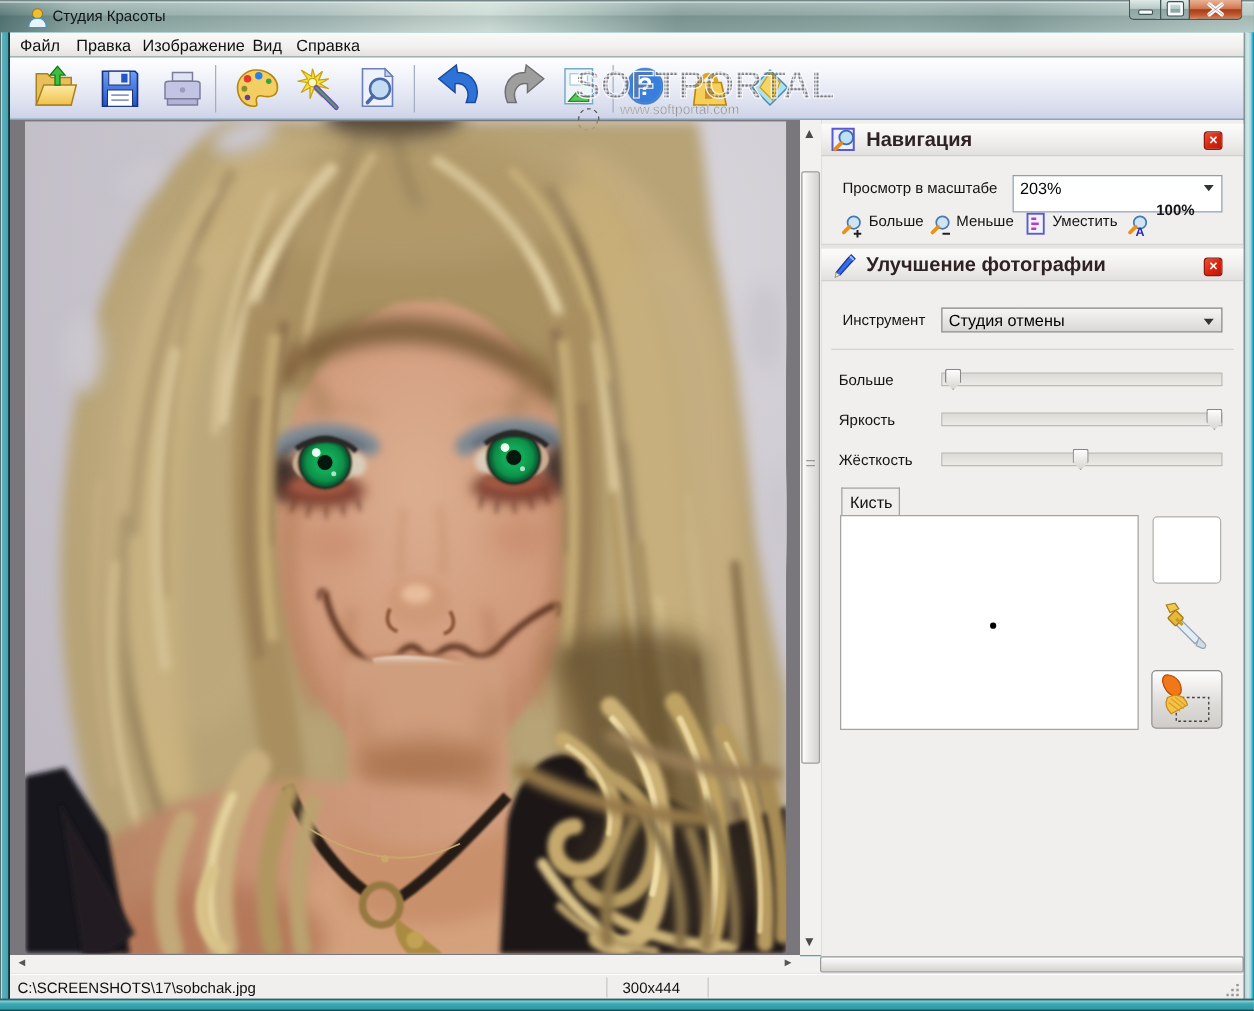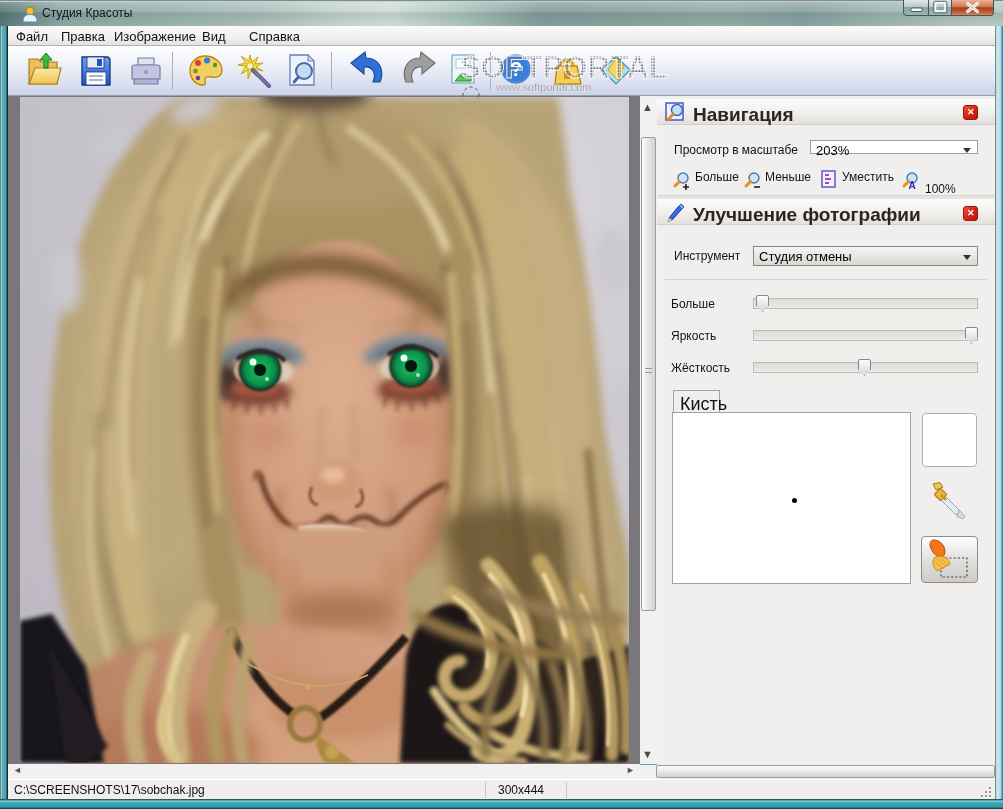--- a/index.html
+++ b/index.html
@@ -57,21 +57,21 @@
 #vthumb{position:absolute;left:1px;top:41px;width:15px;height:474px;border:1px solid #9d9b98;
   border-radius:2px;box-sizing:border-box;
   background:linear-gradient(to right,#fdfdfd 0%,#e9e8e6 45%,#d5d3d0 100%);}
 .varr{position:absolute;left:2px;width:12px;color:#4a4a4a;font-size:11px;}
 
 
 #panel{left:657px;top:96px;width:338px;height:669px;background:#f0efed;}
 .boxhead{position:absolute;left:0;width:338px;height:26px;
   background:linear-gradient(to bottom,#fcfcfb 0%,#f0efed 55%,#e2e0dd 100%);
   border-bottom:1px solid #d2d0cc;box-sizing:border-box;}
-.boxtitle{position:absolute;left:36px;top:5px;font-size:19px;font-weight:bold;color:#2e2222;}
+.boxtitle{position:absolute;left:36px;top:5px;font-size:16px;font-weight:bold;color:#2e2222;}
 .redx{position:absolute;left:306px;top:6px;width:15px;height:15px;border-radius:3px;
   background:linear-gradient(135deg,#f05038 0%,#d62310 55%,#b81a08 100%);
   border:1px solid #8e1a0c;box-sizing:border-box;}
 .redx span{position:absolute;left:3px;top:1px;color:#fff;font-size:9px;font-weight:bold;}
 .plabel{position:absolute;font-size:12px;color:#141414;}
 
 
 .dd{position:absolute;box-sizing:border-box;border:1px solid #8f9fae;background:#fff;}
 .dd .ddtext{position:absolute;left:5px;top:2px;font-size:13px;color:#000;}
 .ddarrow{position:absolute;width:0;height:0;border-left:4px solid transparent;
@@ -79,21 +79,21 @@
 
 
 .strack{position:absolute;left:96px;width:225px;height:11px;box-sizing:border-box;
   border:1px solid #bcbab6;background:linear-gradient(to bottom,#dddbd8,#eceae7);}
 .sthumb{position:absolute;width:13px;height:17px;box-sizing:border-box;
   background:linear-gradient(to bottom,#fdfdfd,#d8d6d2);border:1px solid #8a8886;
   border-radius:2px 2px 5px 5px;clip-path:polygon(0 0,100% 0,100% 62%,50% 100%,0 62%);}
 
 
 #tab{left:673px;top:390px;width:47px;height:23px;background:#f0efed;
-  border:1px solid #a5a3a0;border-bottom:none;font-size:18px;color:#111;
+  border:1px solid #a5a3a0;border-bottom:none;font-size:13px;color:#111;
   box-sizing:border-box;padding:3px 0 0 6px;}
 #brushbox{left:672px;top:412px;width:239px;height:172px;background:#fff;border:1px solid #a5a3a0;box-sizing:border-box;}
 #whitebtn{left:922px;top:413px;width:55px;height:54px;background:#fff;
   border:1px solid #b3b1ae;border-radius:4px;box-sizing:border-box;}
 #brushbtn{left:921px;top:536px;width:57px;height:47px;box-sizing:border-box;
   background:linear-gradient(to bottom,#fefefe,#dddbd8 60%,#cfccc9);
   border:1px solid #8e8c89;border-radius:4px;}
 
 
 #phscroll{left:640px;top:765px;width:355px;height:14px;background:#f2f1ef;}
@@ -141,21 +141,21 @@
           </g>
         </svg>
       </div>
   </div>
 
   <div id="menubar" class="abs">
     <span class="mi" style="left:8px;">Файл</span>
     <span class="mi" style="left:53px;">Правка</span>
     <span class="mi" style="left:106px;">Изображение</span>
     <span class="mi" style="left:194px;">Вид</span>
-    <span class="mi" style="left:229px;margin-left:12px;">Справка</span>
+    <span class="mi" style="left:229px;">Справка</span>
   </div>
 
   <div id="toolbar" class="abs">
     <div class="tsep" style="left:164px;"></div>
     <div class="tsep" style="left:323px;"></div>
     <div class="tsep" style="left:482px;"></div>
   </div>
   <svg id="tbicons" class="abs" style="left:8px;top:46px;width:987px;height:50px;" viewBox="0 0 987 50">
     <defs>
       <pattern id="dots" width="3" height="3" patternUnits="userSpaceOnUse">
@@ -499,28 +499,28 @@
   </div>
 
   <div id="panel" class="abs">
 
     <div class="boxhead" style="top:3px;"></div>
     <div class="boxtitle" style="top:8px;">Навигация</div>
     <div class="redx" style="top:9px;">
         <span>✕</span>
       </div>
     <div class="plabel" style="left:17px;top:47px;">Просмотр в масштабе</div>
-    <div class="dd" style="left:153px;top:44px;width:168px;height:14px;">
+    <div class="dd" style="left:153px;top:44px;width:168px;height:30px;">
       <span class="ddtext">203%</span>
       <span class="ddarrow" style="right:6px;top:7px;"></span>
     </div>
     <div class="plabel" style="left:38px;top:74px;">Больше</div>
     <div class="plabel" style="left:108px;top:74px;">Меньше</div>
     <div class="plabel" style="left:185px;top:74px;">Уместить</div>
-    <div class="plabel" style="left:268px;top:86px;">100%</div>
+    <div class="plabel" style="left:268px;top:65px;font-weight:bold;">100%</div>
     <div style="position:absolute;left:0;top:99px;width:338px;height:3px;border-top:1px solid #d8d6d2;background:#e6e4e1;"></div>
 
     <div class="boxhead" style="top:103px;"></div>
     <div class="boxtitle" style="top:108px;">Улучшение фотографии</div>
     <div class="redx" style="top:110px;">
         <span>✕</span>
       </div>
     <div class="plabel" style="left:17px;top:153px;">Инструмент</div>
     <div class="dd" style="left:96px;top:150px;width:225px;height:20px;background:linear-gradient(to bottom,#f6f5f4,#dad8d4);border-color:#8a8886;">
       <span class="ddtext">Студия отмены</span>

